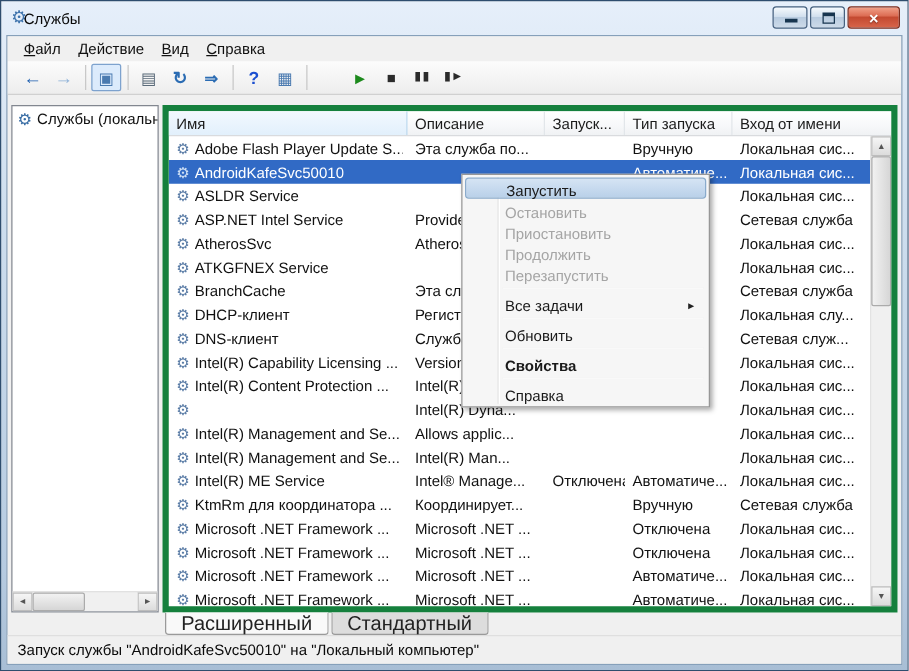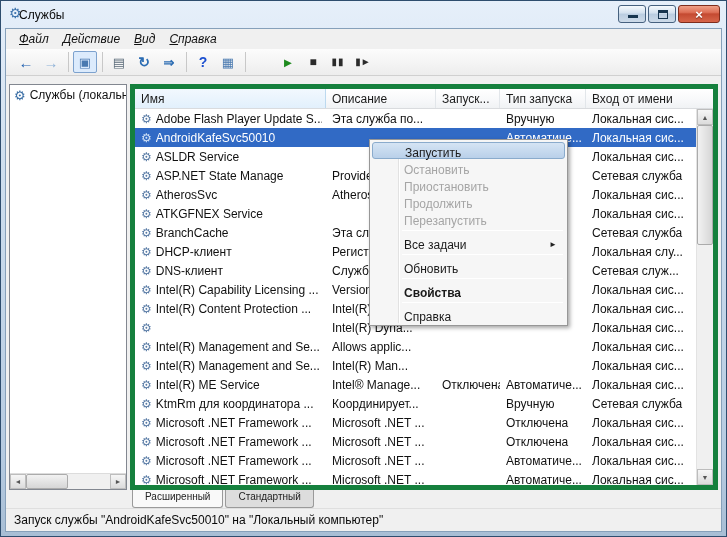--- a/index.html
+++ b/index.html
@@ -20,21 +20,21 @@
     background:linear-gradient(#f6fafd,#d2e0ee 45%,#b9cce0 50%,#cddbe9);}
   .cap-btn.close{width:42px;border-color:#7e2d1d;
     background:linear-gradient(#f0a088,#dd6f56 40%,#c44a31 50%,#d7654a);}
   .glyph-min{position:absolute;left:9px;bottom:4px;width:10px;height:3px;background:#17354f;}
   .glyph-max{position:absolute;left:9px;top:4px;width:10px;height:9px;border:1px solid #17354f;border-top-width:3px;}
   .glyph-close{position:absolute;left:0;right:0;top:0;text-align:center;color:#fff;font-weight:bold;font-size:13px;line-height:17px;text-shadow:0 1px 1px #7e2d1d;}
   .glyph-close::before{content:"×";}
   
   .client{position:absolute;left:4px;right:4px;top:27px;bottom:4px;background:#f0f0f0;border:1px solid #86a0ba;overflow:hidden;}
   
-  .menubar{position:absolute;top:0;left:0;right:0;height:20px;display:flex;align-items:center;padding-left:6px;background:#f0f0f0;font-style:italic;}
+  .menubar{position:absolute;top:0;left:0;right:0;height:20px;display:flex;align-items:center;padding-left:6px;background:#f0f0f0;}
   .menu-item{padding:2px 7px;cursor:default;}
   .menu-item::first-letter{text-decoration:underline;}
   
   .toolbar{position:absolute;top:20px;left:0;right:0;height:27px;display:flex;align-items:center;padding-left:8px;
     background:linear-gradient(#fcfcfc,#ededed);border-bottom:1px solid #d0d0d0;}
   .tb-btn{width:24px;height:22px;display:flex;align-items:center;justify-content:center;margin-right:1px;border:1px solid transparent;border-radius:2px;}
   .tb-btn.pressed{border-color:#7da2ce;background:#dcebfc;}
   .tb-sep{width:1px;height:20px;background:#c8c8c8;margin:0 4px;}
   .tb-glyph{line-height:1;}
   .g-back .tb-glyph{color:#1e5fb0;font-weight:bold;font-size:15px;}
@@ -82,21 +82,21 @@
   .ntext{overflow:hidden;white-space:nowrap;}
   .vscroll{position:absolute;top:20px;right:0;bottom:0;width:17px;background:#f0f0f0;border-left:1px solid #e3e3e3;display:flex;flex-direction:column;}
   .vs-btn{height:16px;display:flex;align-items:center;justify-content:center;font-size:7px;color:#555;
     background:linear-gradient(#f6f6f6,#dcdcdc);border:1px solid #bdbdbd;}
   .vs-btn.up::before{content:"▲";}
   .vs-btn.down::before{content:"▼";}
   .vs-track{flex:1;position:relative;}
   .vs-thumb{position:absolute;top:0;left:0;right:0;height:120px;background:linear-gradient(90deg,#f2f2f2,#d6d6d6);border:1px solid #ababab;border-radius:2px;}
   
   .tabs{position:absolute;left:124px;bottom:23px;height:18px;display:flex;align-items:stretch;padding-left:2px;}
-  .tab{padding:1px 12px 0;border:1px solid #9a9a9a;border-top:none;border-radius:0 0 3px 3px;background:#dddddd;color:#222;margin-right:2px;font-size:10px;}
+  .tab{padding:1px 12px 0;border:1px solid #9a9a9a;border-top:none;border-radius:0 0 3px 3px;background:#dddddd;color:#222;margin-right:2px;font-size:16px;}
   .tab.active{background:#f9f9f9;}
   
   .statusbar{position:absolute;left:0;right:0;bottom:0;height:23px;background:#f0f0f0;border-top:1px solid #dfdfdf;display:flex;align-items:center;padding-left:8px;color:#0a0a0a;}
   
   .ctxmenu{position:absolute;left:363px;top:110px;width:199px;background:#f6f6f6;border:1px solid #979797;
     box-shadow:2px 2px 4px rgba(0,0,0,.35);padding:2px;z-index:10;}
   .ctxmenu::before{content:"";position:absolute;left:28px;top:2px;bottom:2px;width:1px;background:#e2e2e2;}
   .ctxmenu::after{content:"";position:absolute;left:29px;top:2px;bottom:2px;width:1px;background:#ffffff;}
   .cm-item{position:relative;height:17px;line-height:22px;padding-left:32px;color:#1a1a1a;z-index:1;}
   .cm-item.dis{color:#a5a5a5;}
@@ -225,21 +225,21 @@
               <span class="ntext">ASLDR Service</span>
             </div>
             <div class="cell w-description"></div>
             <div class="cell w-status"></div>
             <div class="cell w-startup-type"></div>
             <div class="cell w-logon-as">Локальная сис...</div>
           </div>
           <div class="row">
             <div class="cell w-name name-cell">
               <span class="gear">⚙</span>
-              <span class="ntext">ASP.NET State Manage</span>
+              <span class="ntext">ASP.NET Intel Service</span>
             </div>
             <div class="cell w-description">Provides sup...</div>
             <div class="cell w-status"></div>
             <div class="cell w-startup-type"></div>
             <div class="cell w-logon-as">Сетевая служба</div>
           </div>
           <div class="row">
             <div class="cell w-name name-cell">
               <span class="gear">⚙</span>
               <span class="ntext">AtherosSvc</span>

